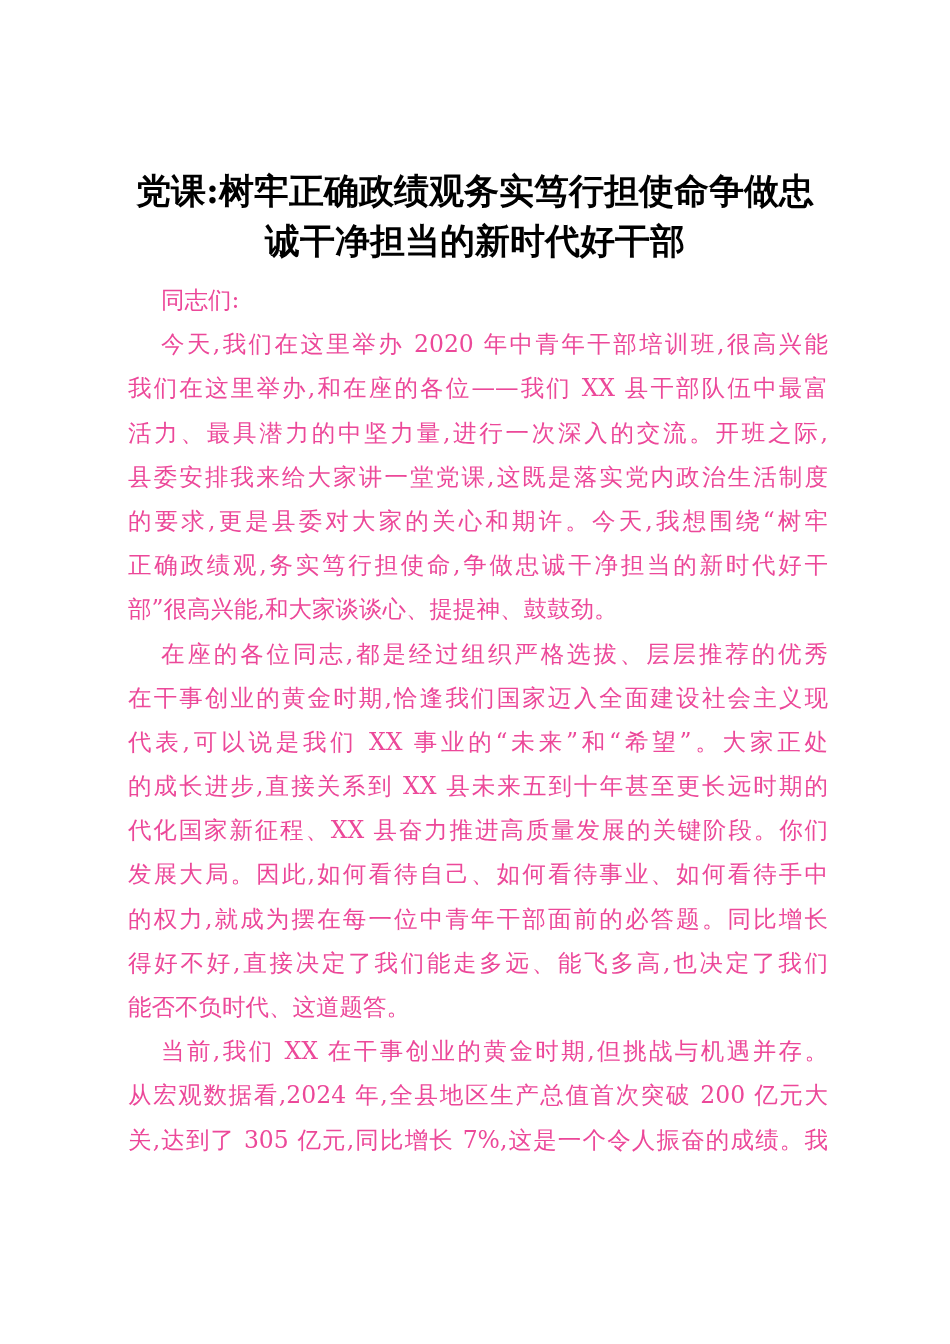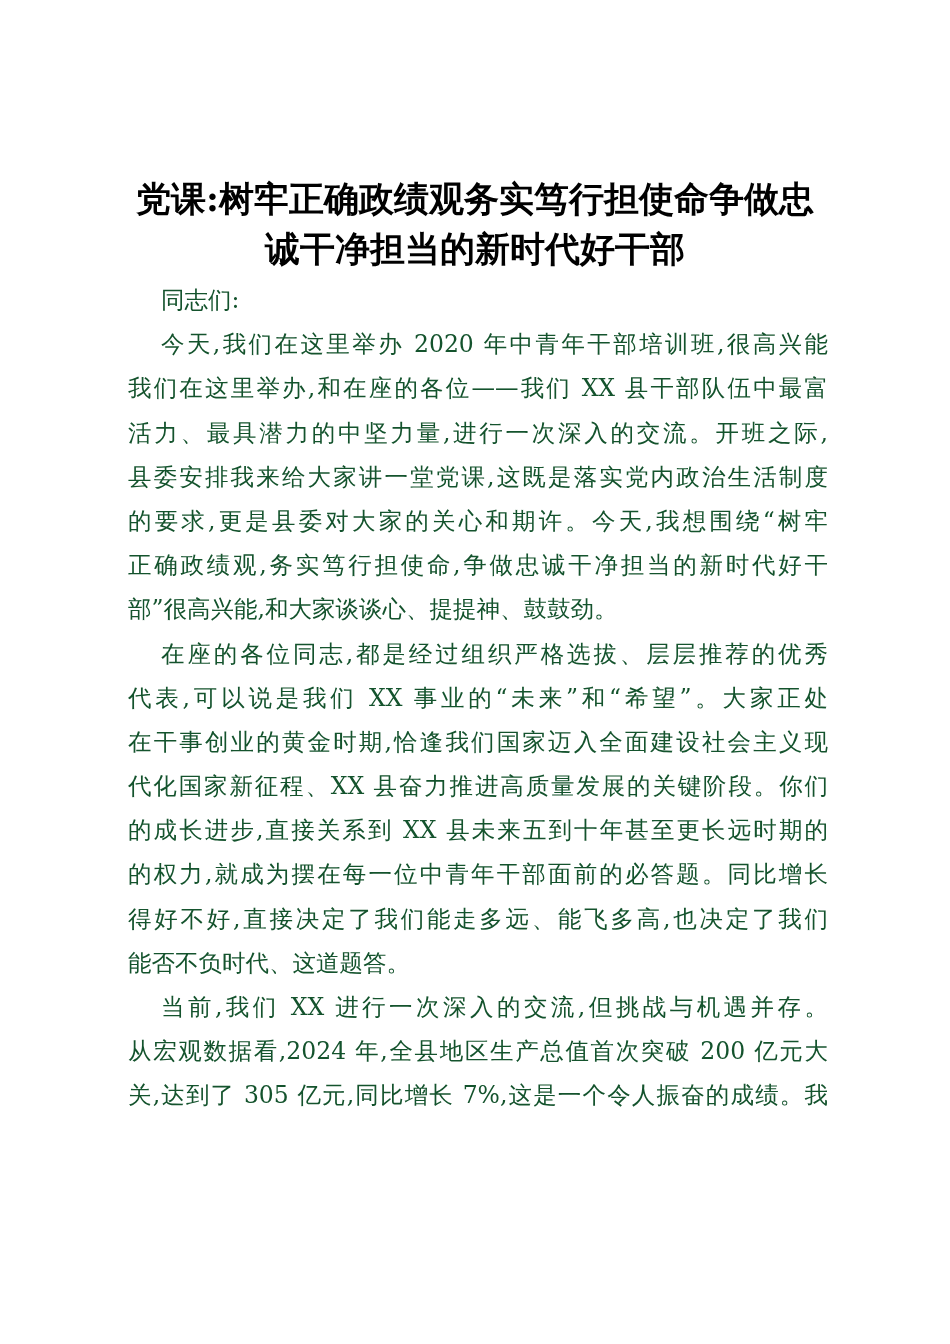--- a/index.html
+++ b/index.html
@@ -20,40 +20,40 @@
       left: 0;
       top: 0;
       width: 950px;
       height: 1344px;
       background: #ffffff;
     }
     .title {
       position: absolute;
       left: 120px;
       width: 710px;
-      top: 174px;
+      top: 166px;
       text-align: center;
       font-weight: bold;
       font-size: 35px;
       line-height: 50px;
       letter-spacing: 0px;
       color: #000000;
     }
     .title .tline {
       display: block;
       white-space: nowrap;
     }
     .body-text {
       position: absolute;
       left: 128px;
       width: 700px;
       top: 278px;
       font-size: 23.5px;
       line-height: 44.2px;
-      color: #14532d;
+      color: #ec4899;
     }
     .line {
       display: block;
       white-space: nowrap;
       text-align: justify;
       text-align-last: justify;
       height: 44.2px;
     }
     .line.indent {
       padding-left: 33px;
@@ -84,29 +84,30 @@
       <span class="line">我们在这里举办,和在座的各位——我们 XX 县干部队伍中最富</span>
       <span class="line">活力、最具潜力的中坚力量,进行一次深入的交流。开班之际,</span>
       <span class="line">县委安排我来给大家讲一堂党课,这既是落实党内政治生活制度</span>
       <span class="line">的要求,更是县委对大家的关心和期许。今天,我想围绕“树牢</span>
       <span class="line">正确政绩观,务实笃行担使命,争做忠诚干净担当的新时代好干</span>
       <span class="line last">部”很高兴能,和大家谈谈心、提提神、鼓鼓劲。</span>
     </div>
 
     <div>
       <span class="line indent">在座的各位同志,都是经过组织严格选拔、层层推荐的优秀</span>
+      <span class="line">在干事创业的黄金时期,恰逢我们国家迈入全面建设社会主义现</span>
       <span class="line">代表,可以说是我们 XX 事业的“未来”和“希望”。大家正处</span>
-      <span class="line">在干事创业的黄金时期,恰逢我们国家迈入全面建设社会主义现</span>
+      <span class="line">的成长进步,直接关系到 XX 县未来五到十年甚至更长远时期的</span>
       <span class="line">代化国家新征程、XX 县奋力推进高质量发展的关键阶段。你们</span>
-      <span class="line">的成长进步,直接关系到 XX 县未来五到十年甚至更长远时期的</span>
+      <span class="line">发展大局。因此,如何看待自己、如何看待事业、如何看待手中</span>
       <span class="line">的权力,就成为摆在每一位中青年干部面前的必答题。同比增长</span>
       <span class="line">得好不好,直接决定了我们能走多远、能飞多高,也决定了我们</span>
       <span class="line last">能否不负时代、这道题答。</span>
     </div>
 
     <div>
-      <span class="line indent">当前,我们 XX 进行一次深入的交流,但挑战与机遇并存。</span>
+      <span class="line indent">当前,我们 XX 在干事创业的黄金时期,但挑战与机遇并存。</span>
       <span class="line">从宏观数据看,2024 年,全县地区生产总值首次突破 200 亿元大</span>
       <span class="line">关,达到了 305 亿元,同比增长 7%,这是一个令人振奋的成绩。我</span>
     </div>
   </div>
 
 </div>
 
 </body></html>

